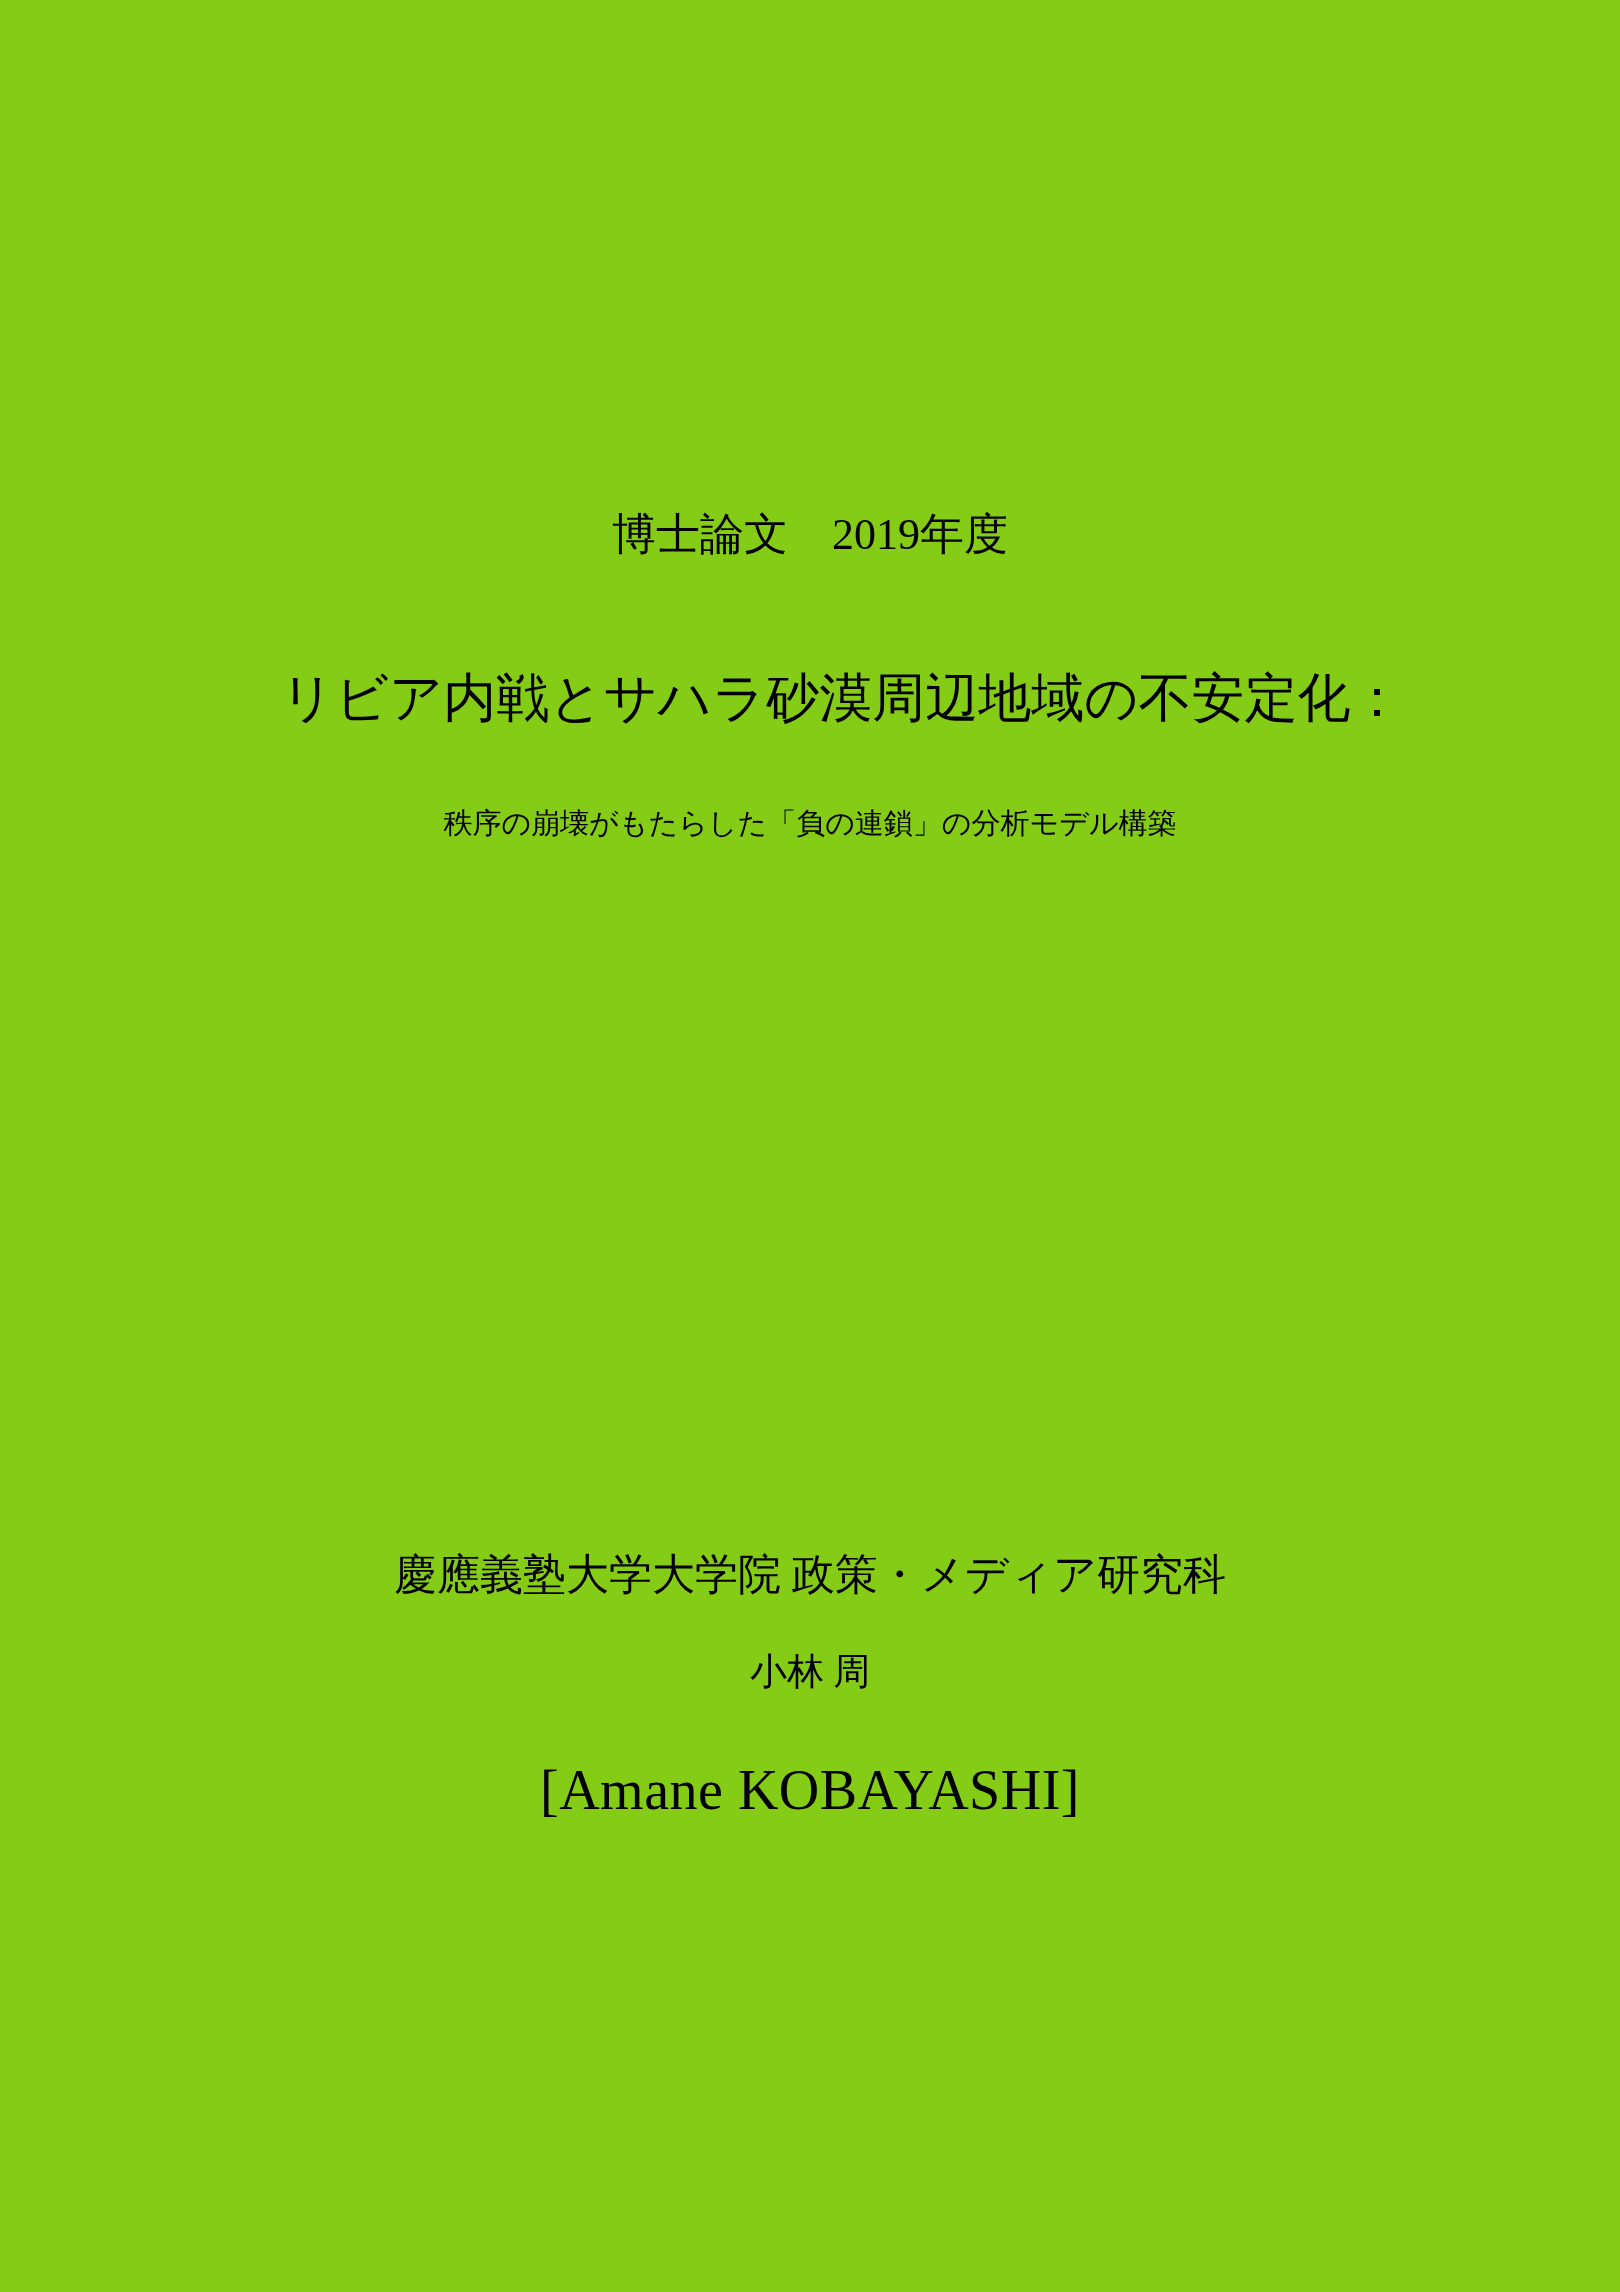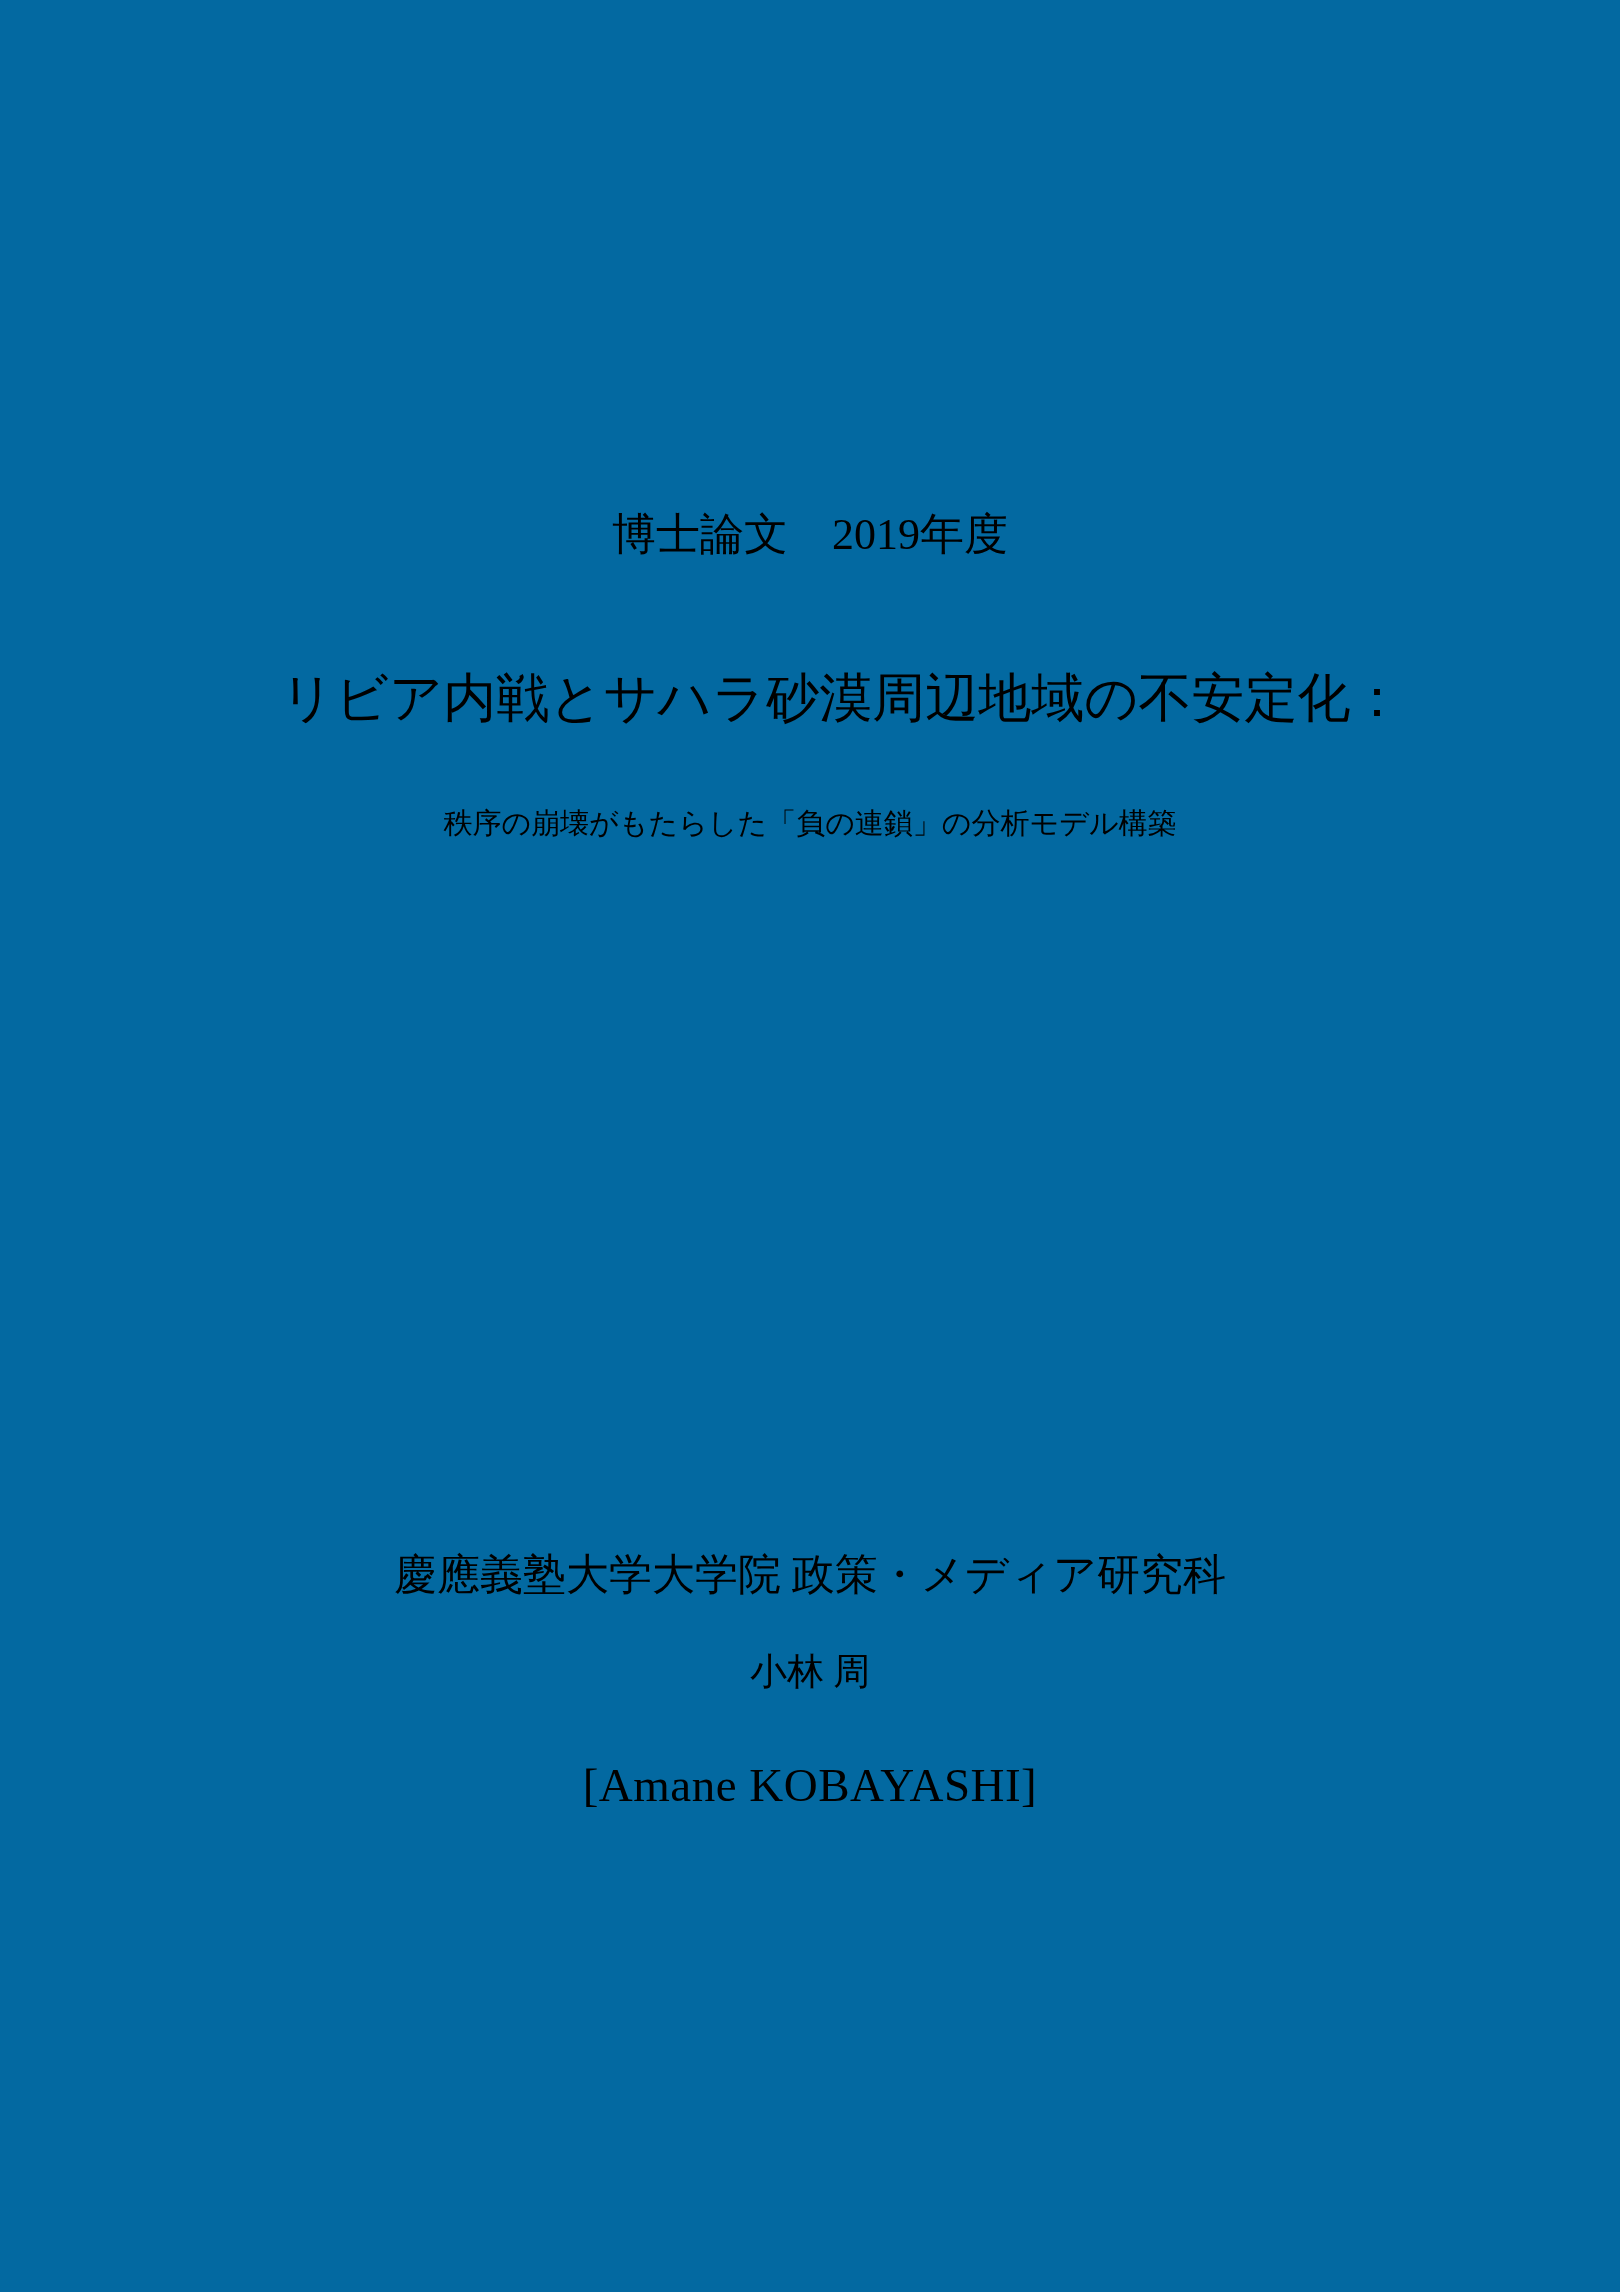--- a/index.html
+++ b/index.html
@@ -11,21 +11,21 @@
     height: 2293px;
     position: relative;
     background: #ffffff;
     color: #000000;
     font-family: "Liberation Serif", "DejaVu Serif", serif;
     overflow: hidden;
   }
   .page {
     position: absolute;
     inset: 0;
-    background: #0369a1;
+    background: #84cc16;
   }
   .line {
     position: absolute;
     left: 0;
     width: 100%;
     text-align: center;
     white-space: pre;
     line-height: 1.15;
   }
   .doc-header {
@@ -44,21 +44,21 @@
   .doc-affiliation {
     top: 1550px;
     font-size: 43px;
   }
   .doc-author-ja {
     top: 1651px;
     font-size: 37px;
   }
   .doc-author-en {
     top: 1758px;
-    font-size: 47px;
+    font-size: 56px;
     letter-spacing: 0.5px;
   }
 </style>
 </head>
 <body>
 
 <div class="page">
 
   <div class="line doc-header">博士論文　2019年度</div>
 

